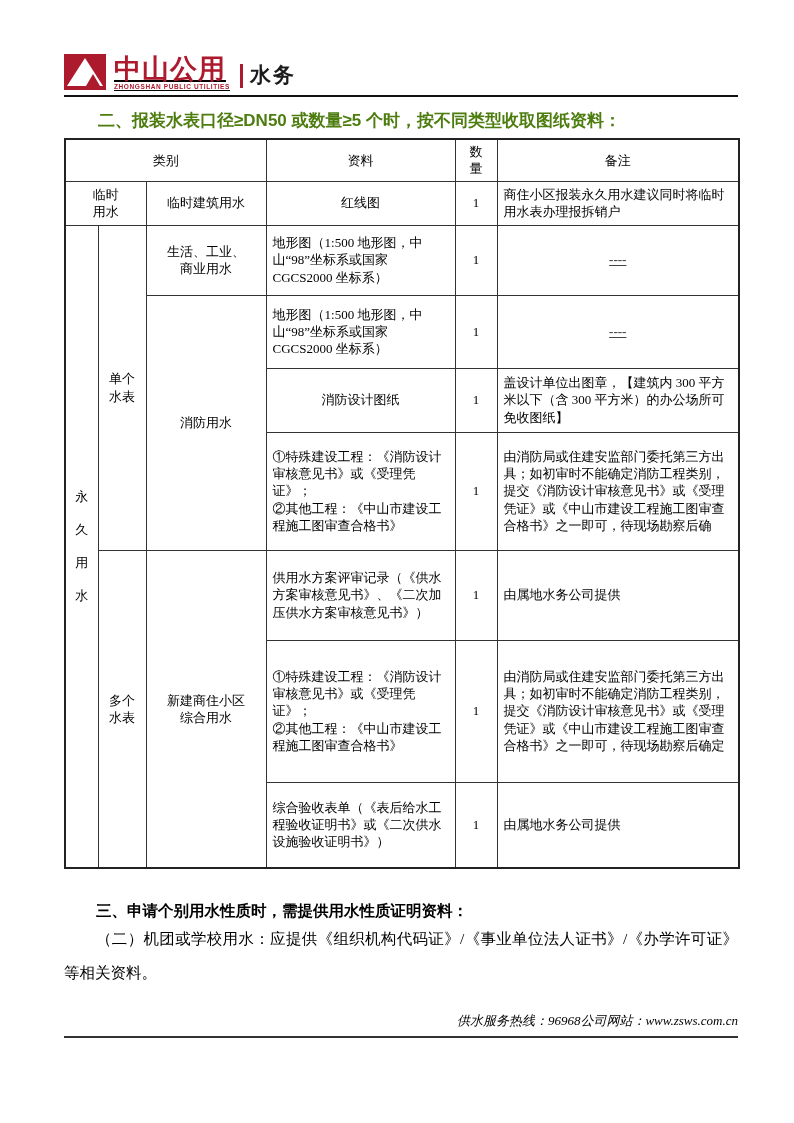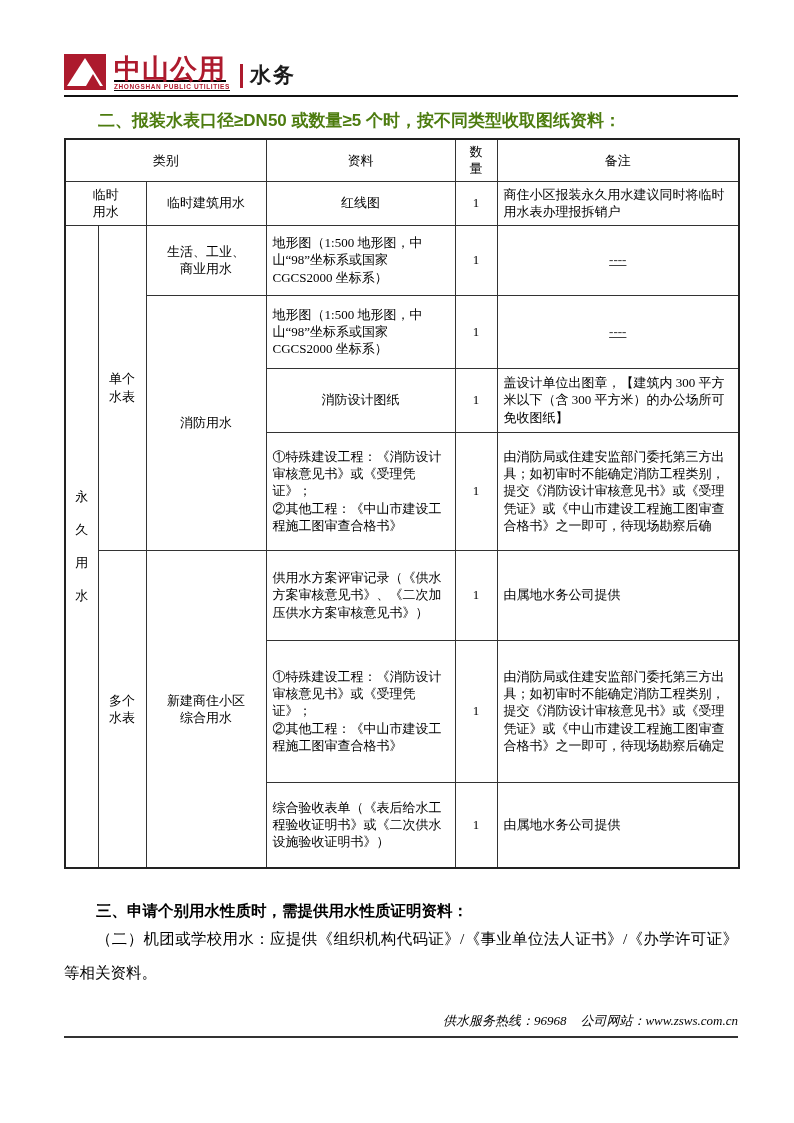--- a/index.html
+++ b/index.html
@@ -71,21 +71,21 @@
   }
   .sec3 p {
     line-height:2.2; text-align:justify;
     text-indent:32px; margin-bottom:4px; color:#000;
   }
 
   
   .footer {
     position:absolute; left:64px; right:56px; top:1012px;
     border-bottom:2px solid #333; padding-bottom:6px;
-    display:flex; justify-content:flex-end; gap:14px;
+    display:flex; justify-content:flex-end; 
     font-style:italic; font-size:13px; color:#000;
   }
 </style>
 </head>
 <body>
 
 <div class="page">
 
   <div class="logo-row">
     <svg class="logo-mark" viewBox="0 0 42 36" aria-hidden="true">

